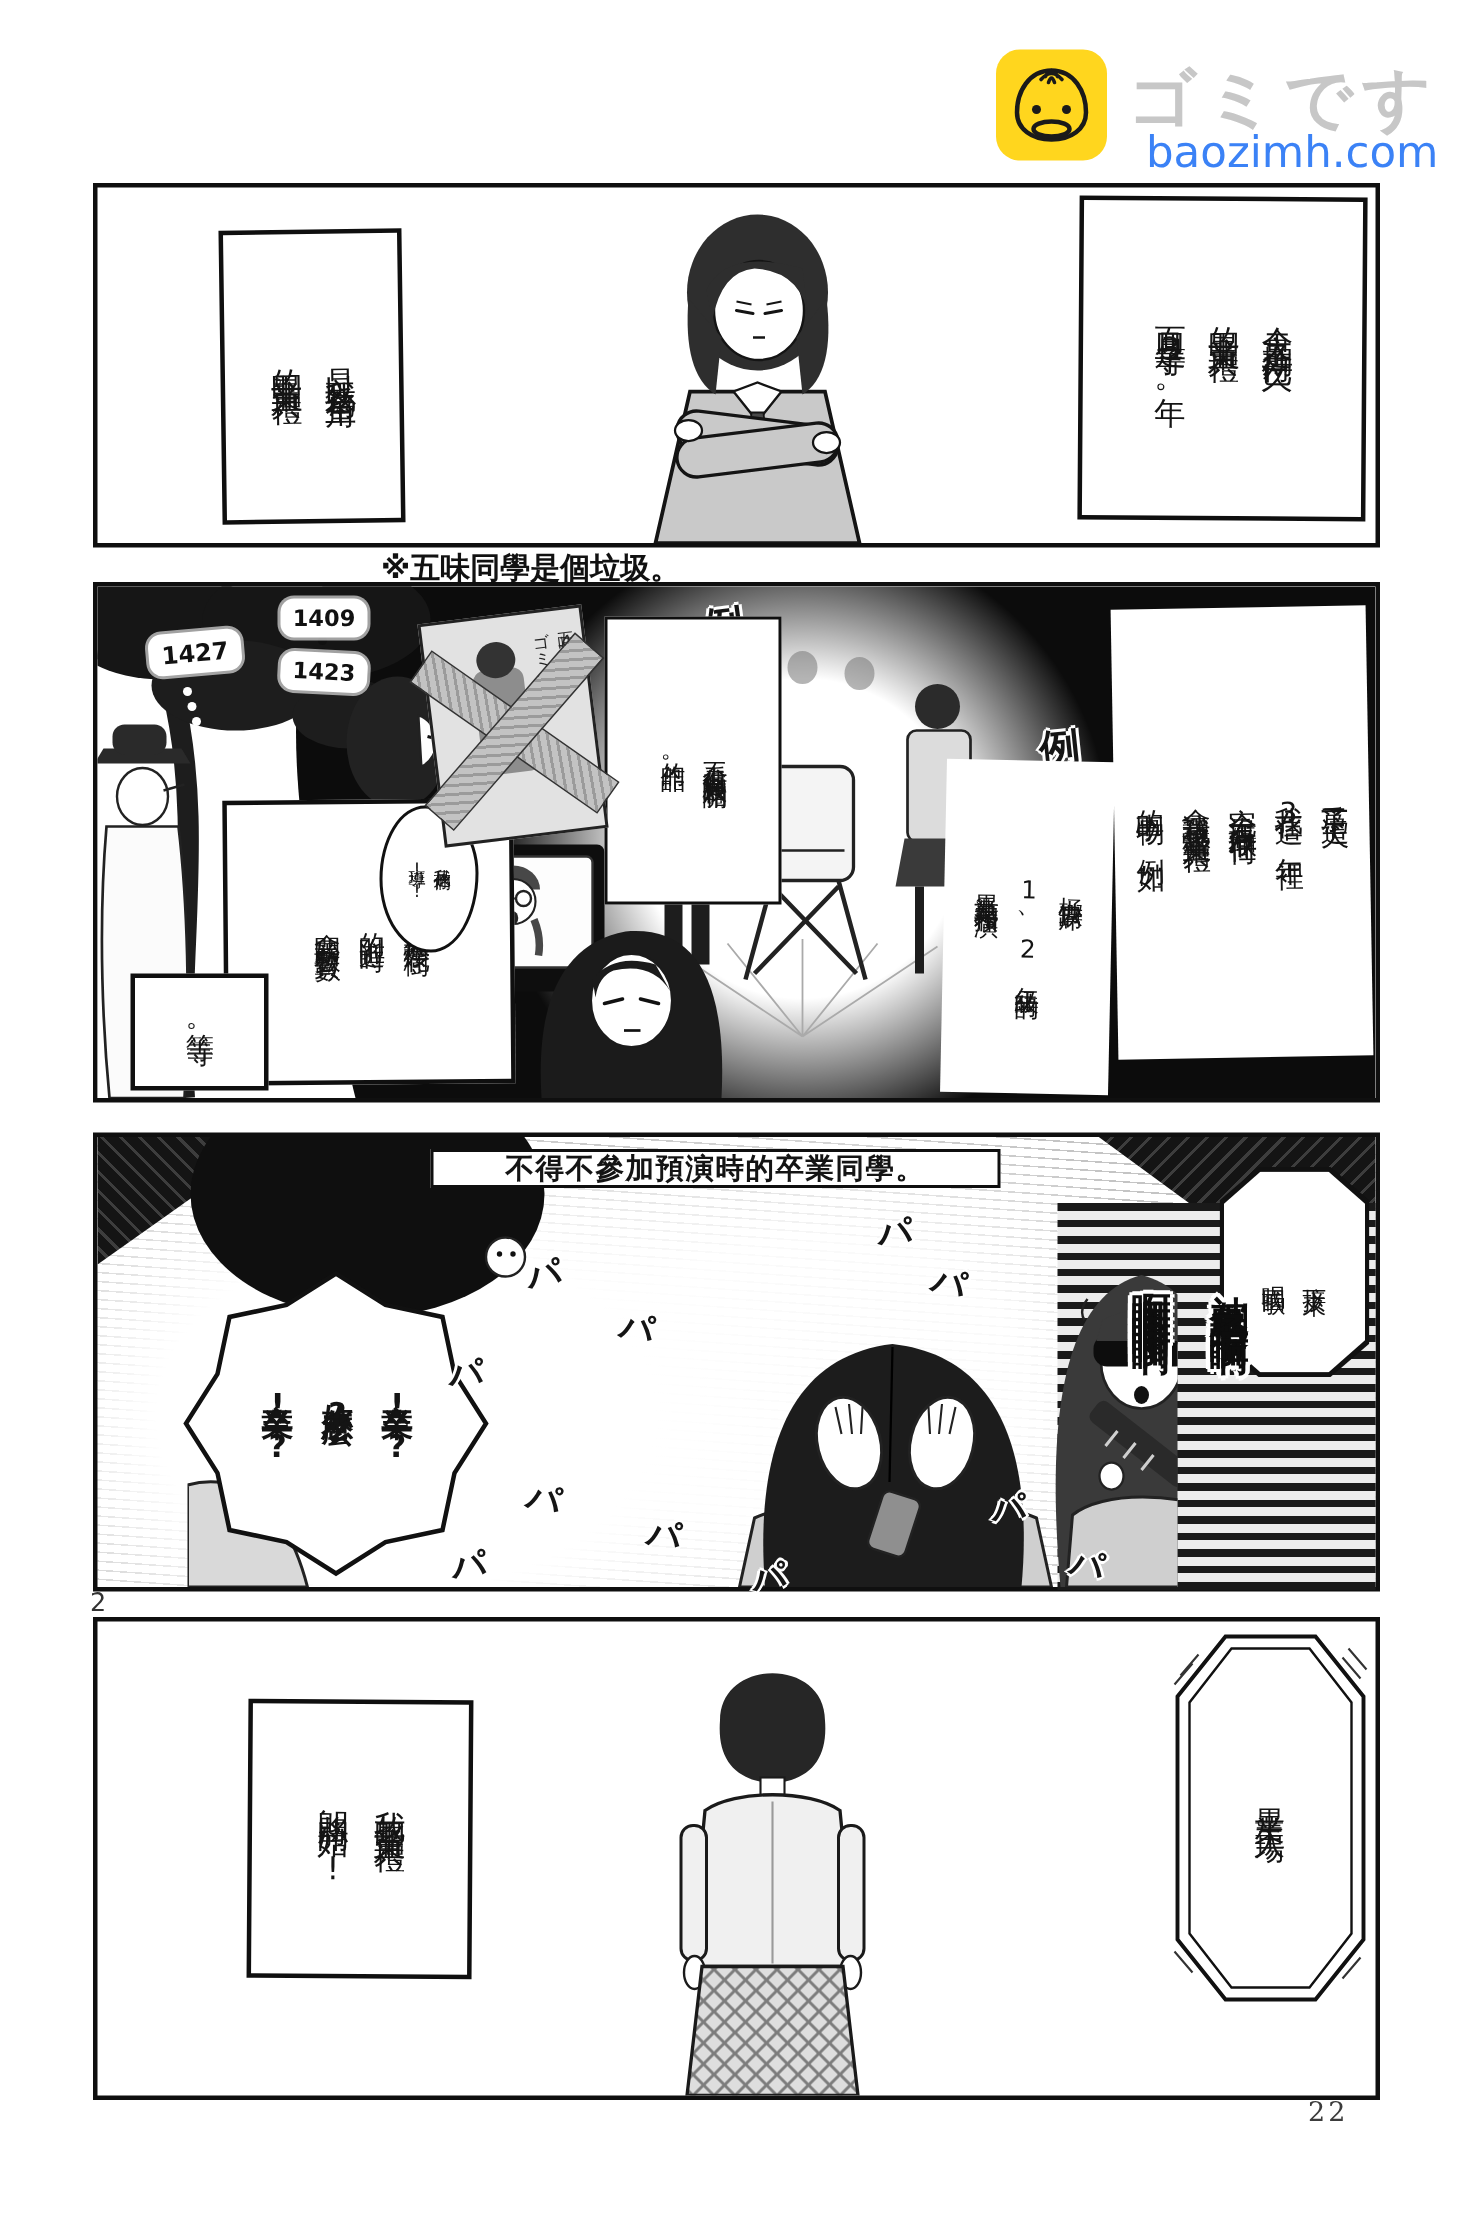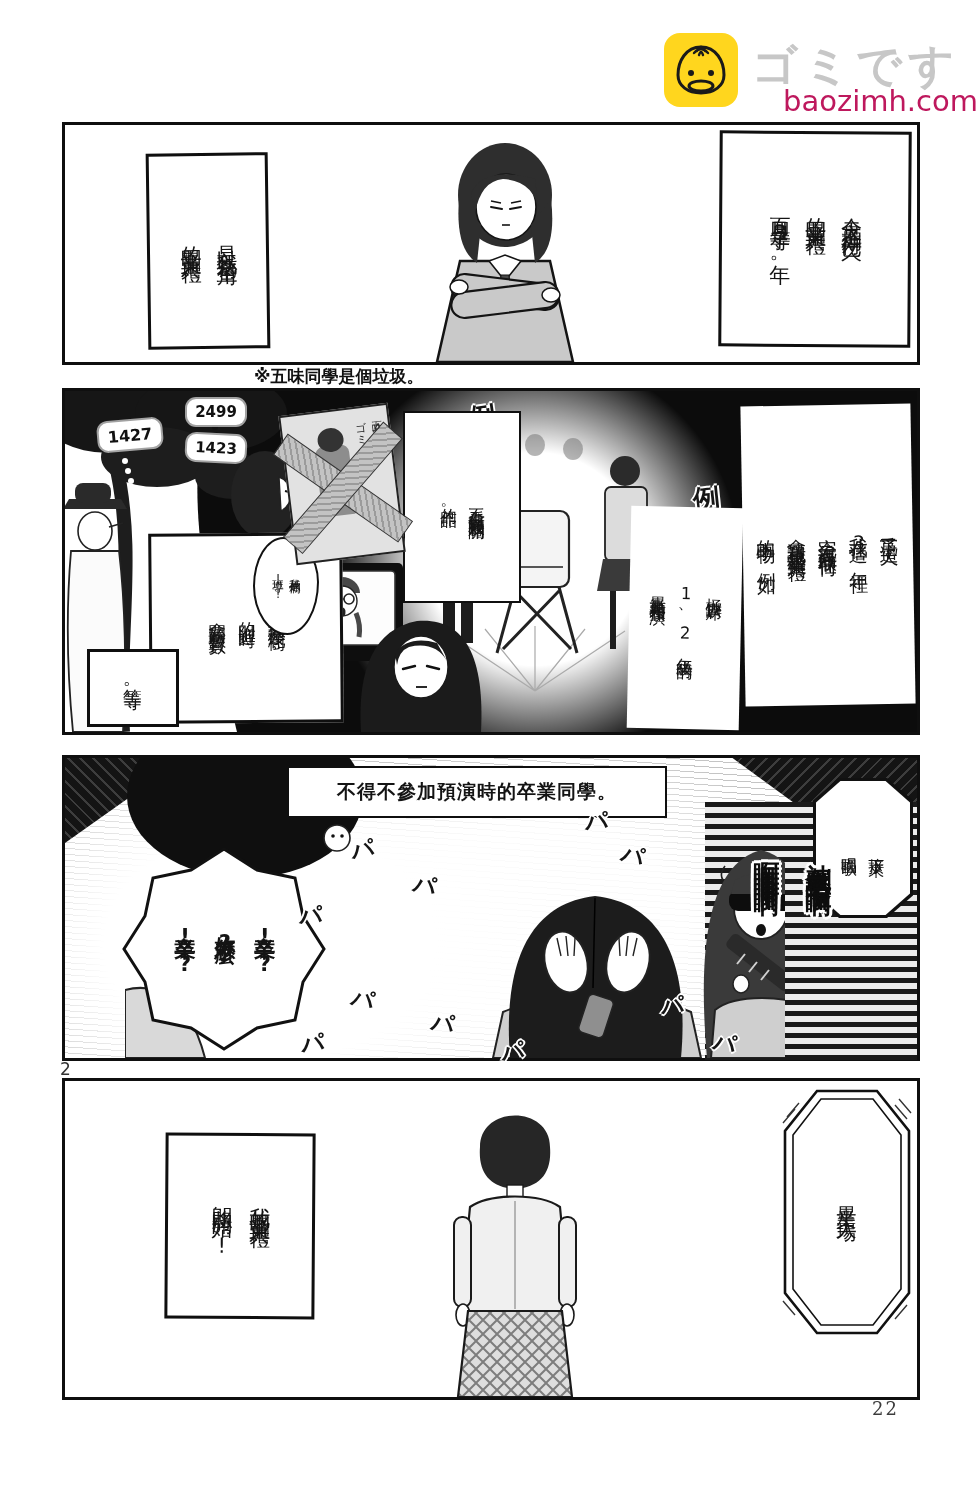--- a/index.html
+++ b/index.html
@@ -14,21 +14,21 @@
     writing-mode: vertical-rl; text-orientation: upright; white-space: pre-line;
     letter-spacing: 3px; line-height: 1.6; color: #141414;
   }
   .box { position: absolute; background: #fff; display: flex; align-items: center; justify-content: center; }
   .bordered { border: 3px solid #0f0f0f; }
   
   .logo-icon { position: absolute; left: 664px; top: 33px; width: 74px; height: 74px;
     border-radius: 16px; display: flex; align-items: center; justify-content: center; }
   .site-name { position: absolute; left: 752px; top: 36px; font-size: 45px; font-weight: 600;
     color: #c7c7c7; letter-spacing: 6px; }
-  .site-domain { position: absolute; left: 783px; top: 84px; font-size: 29px; color: #be185d; }
+  .site-domain { position: absolute; left: 764px; top: 84px; font-size: 29px; color: #3b82f6; }
   
   .sfx { position: absolute; font-weight: 700; color: #151515;
     text-shadow: -2px 0 #fff, 2px 0 #fff, 0 -2px #fff, 0 2px #fff, -1px -1px #fff, 1px 1px #fff; }
   
   #panel3 {
     background:
       radial-gradient(ellipse 300px 210px at 24% 62%, #ffffff 0 55%, rgba(255,255,255,0) 100%),
       radial-gradient(ellipse 280px 190px at 56% 55%, rgba(255,255,255,.92) 0 50%, rgba(255,255,255,0) 100%),
       repeating-linear-gradient(184deg, #ffffff 0 5px, #c4c4c4 5px 6px);
   }
@@ -52,21 +52,21 @@
     display: flex; align-items: center; justify-content: center;
     font-weight: 700; color: #111; box-shadow: 0 0 0 2px rgba(255,255,255,.6); }
   .poster { position: absolute; left: 222px; top: 18px; width: 110px; height: 150px;
     background: #e2e2e2; border: 2px solid #222; transform: rotate(-7deg); }
   .xbar { position: absolute; left: -22%; top: 44%; width: 144%; height: 26px;
     background: repeating-linear-gradient(45deg, #c3c3c3 0 4px, #9b9b9b 4px 6px);
     border: 1.5px solid #333; }
   .teacher-bubble { position: absolute; background: #fff; border: 2px solid #111;
     border-radius: 46% 54% 48% 52% / 50% 46% 54% 50%;
     display: flex; align-items: center; justify-content: center; }
-  .footnote { position: absolute; left: 254px; top: 365px; font-size: 17px; font-weight: 700; color: #111; }
+  .footnote { position: absolute; left: 254px; top: 365px; font-size: 20px; font-weight: 700; color: #111; }
   .page-number { position: absolute; left: 872px; top: 1398px; font-size: 18px; letter-spacing: 2px;
     color: #3c3c3c; font-family: "DejaVu Serif", "Liberation Serif", serif; }
   .panel-marker { position: absolute; left: 60px; top: 1059px; font-size: 17px; color: #333; }
   .cloud-wrap { position: absolute; display: flex; align-items: center; justify-content: center; }
   .cloud-wrap svg { position: absolute; left: 0; top: 0; }
   .cloud-text { position: relative; z-index: 2; }
 </style>
 </head>
 <body>
 
@@ -233,21 +233,21 @@
     <div class="teacher-bubble" style="left:188px; top:146px; width:66px; height:98px;">
       <div class="vtext" style="font-size:11.5px; letter-spacing:1px; line-height:1.45;">我是你們
 班導!!</div>
     </div>
 
     <div class="box bordered" style="left:22px; top:258px; width:92px; height:78px;">
       <div class="vtext" style="font-size:19px; letter-spacing:3px;">等等。</div>
     </div>
 
     <div class="num-bubble" style="left:122px; top:8px; width:58px; height:26px; font-size:15px;">
-      <span>2499</span>
+      <span>1409</span>
     </div>
     <div class="num-bubble" style="left:122px; top:44px; width:58px; height:26px; font-size:15px; transform:rotate(3deg);">
       <span>1423</span>
     </div>
     <div class="num-bubble" style="left:34px; top:30px; width:62px; height:28px; font-size:16px; transform:rotate(-5deg);">
       <span>1427</span>
     </div>
 
     <div class="poster">
       <div class="abs" style="left:30px; top:34px; width:34px; height:70px; background:#8d8d8d; border-radius:8px 8px 2px 2px;"></div>
@@ -291,21 +291,21 @@
         <path d="M610,122 Q636,108 664,124 L666,136 L606,136 Z" fill="#3a3a3a"></path>
         <ellipse cx="636" cy="172" rx="5" ry="6" fill="#111"></ellipse>
         <path d="M600,108 q-6,8 -2,14 M674,112 q6,8 2,14" stroke="#222" stroke-width="1.6" fill="none"></path>
         <path d="M586,300 L700,300 L694,252 C660,236 610,236 590,252 Z" fill="#cfcfcf" stroke="#222" stroke-width="2"></path>
         <rect x="596" y="196" width="78" height="17" rx="5" fill="#2a2a2a" transform="rotate(38 635 205)"></rect>
         <path d="M612,206 l8,-10 M624,214 l8,-10 M636,222 l8,-10" stroke="#cfcfcf" stroke-width="2" transform="rotate(0)"></path>
         <ellipse cx="616" cy="226" rx="8" ry="9" fill="#ffffff" stroke="#222" stroke-width="1.5"></ellipse>
       </g>
     </svg>
 
-    <div class="box" style="left:222px; top:8px; width:380px; height:52px; border:2.5px solid #0f0f0f;">
+    <div class="box" style="left:222px; top:8px; width:380px; height:26px; border:2.5px solid #0f0f0f;">
       <span style="font-size:19px; font-weight:700; letter-spacing:1px; color:#141414;">不得不參加預演時的卒業同學。</span>
     </div>
 
     <div class="oct-outer" style="left:748px; top:20px; width:100px; height:140px;">
       <div class="oct-inner">
         <div class="vtext" style="font-size:16px; letter-spacing:2px; line-height:1.7;">接下來
 唱國歌</div>
       </div>
     </div>
 

